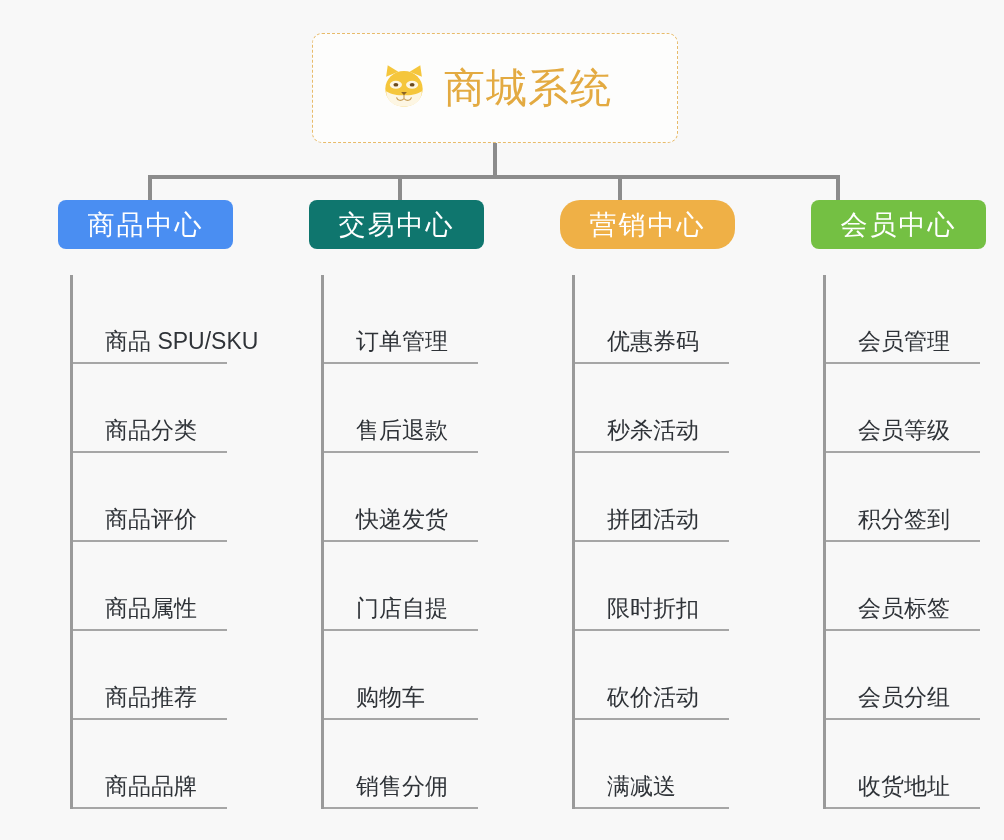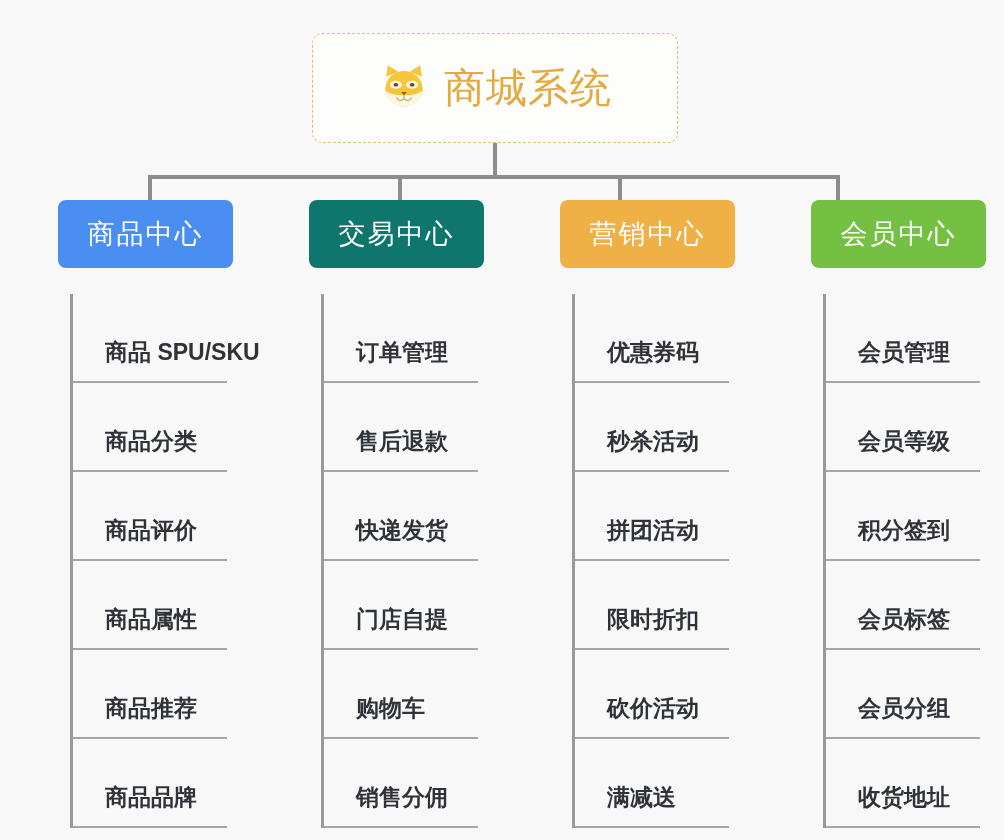--- a/index.html
+++ b/index.html
@@ -69,53 +69,52 @@
     display: flex;
   }
   .column {
     width: 251px;
     display: flex;
     flex-direction: column;
     align-items: stretch;
   }
 
   .cat-header {
-    height: 68px;
+    height: 49px;
     margin: 0 18px 0 58px;
     border-radius: 8px;
     display: flex;
     align-items: center;
     justify-content: center;
     color: #ffffff;
     font-size: 27px;
     letter-spacing: 2px;
     white-space: nowrap;
   }
   .col-1 .cat-header { background: #4a8ef2; }
   .col-2 .cat-header { background: #0f766e; }
-  .col-3 .cat-header { background: #efb046; }
+  .col-3 .cat-header { background: #efb046; border-radius: 20px; }
   .col-4 .cat-header { background: #74c043; }
 
   
   .leaf-list {
     margin-left: 70px;
     margin-top: 26px;
     border-left: 3px solid #9a9a9a;
     padding-left: 0;
     display: flex;
     flex-direction: column;
   }
   .leaf-item {
     height: 89px;
     display: flex;
     align-items: flex-end;
     border-bottom: 2px solid #a6a6a6;
     margin-right: 24px;
-    padding: 0 0 16px 32px;
-    font-weight: bold;
+    padding: 0 0 8px 32px;
   }
   .leaf-label {
     font-size: 23px;
     line-height: 1.2;
     color: #2f3338;
     white-space: nowrap;
     transform: translateY(2px);
   }
 </style>
 </head>

